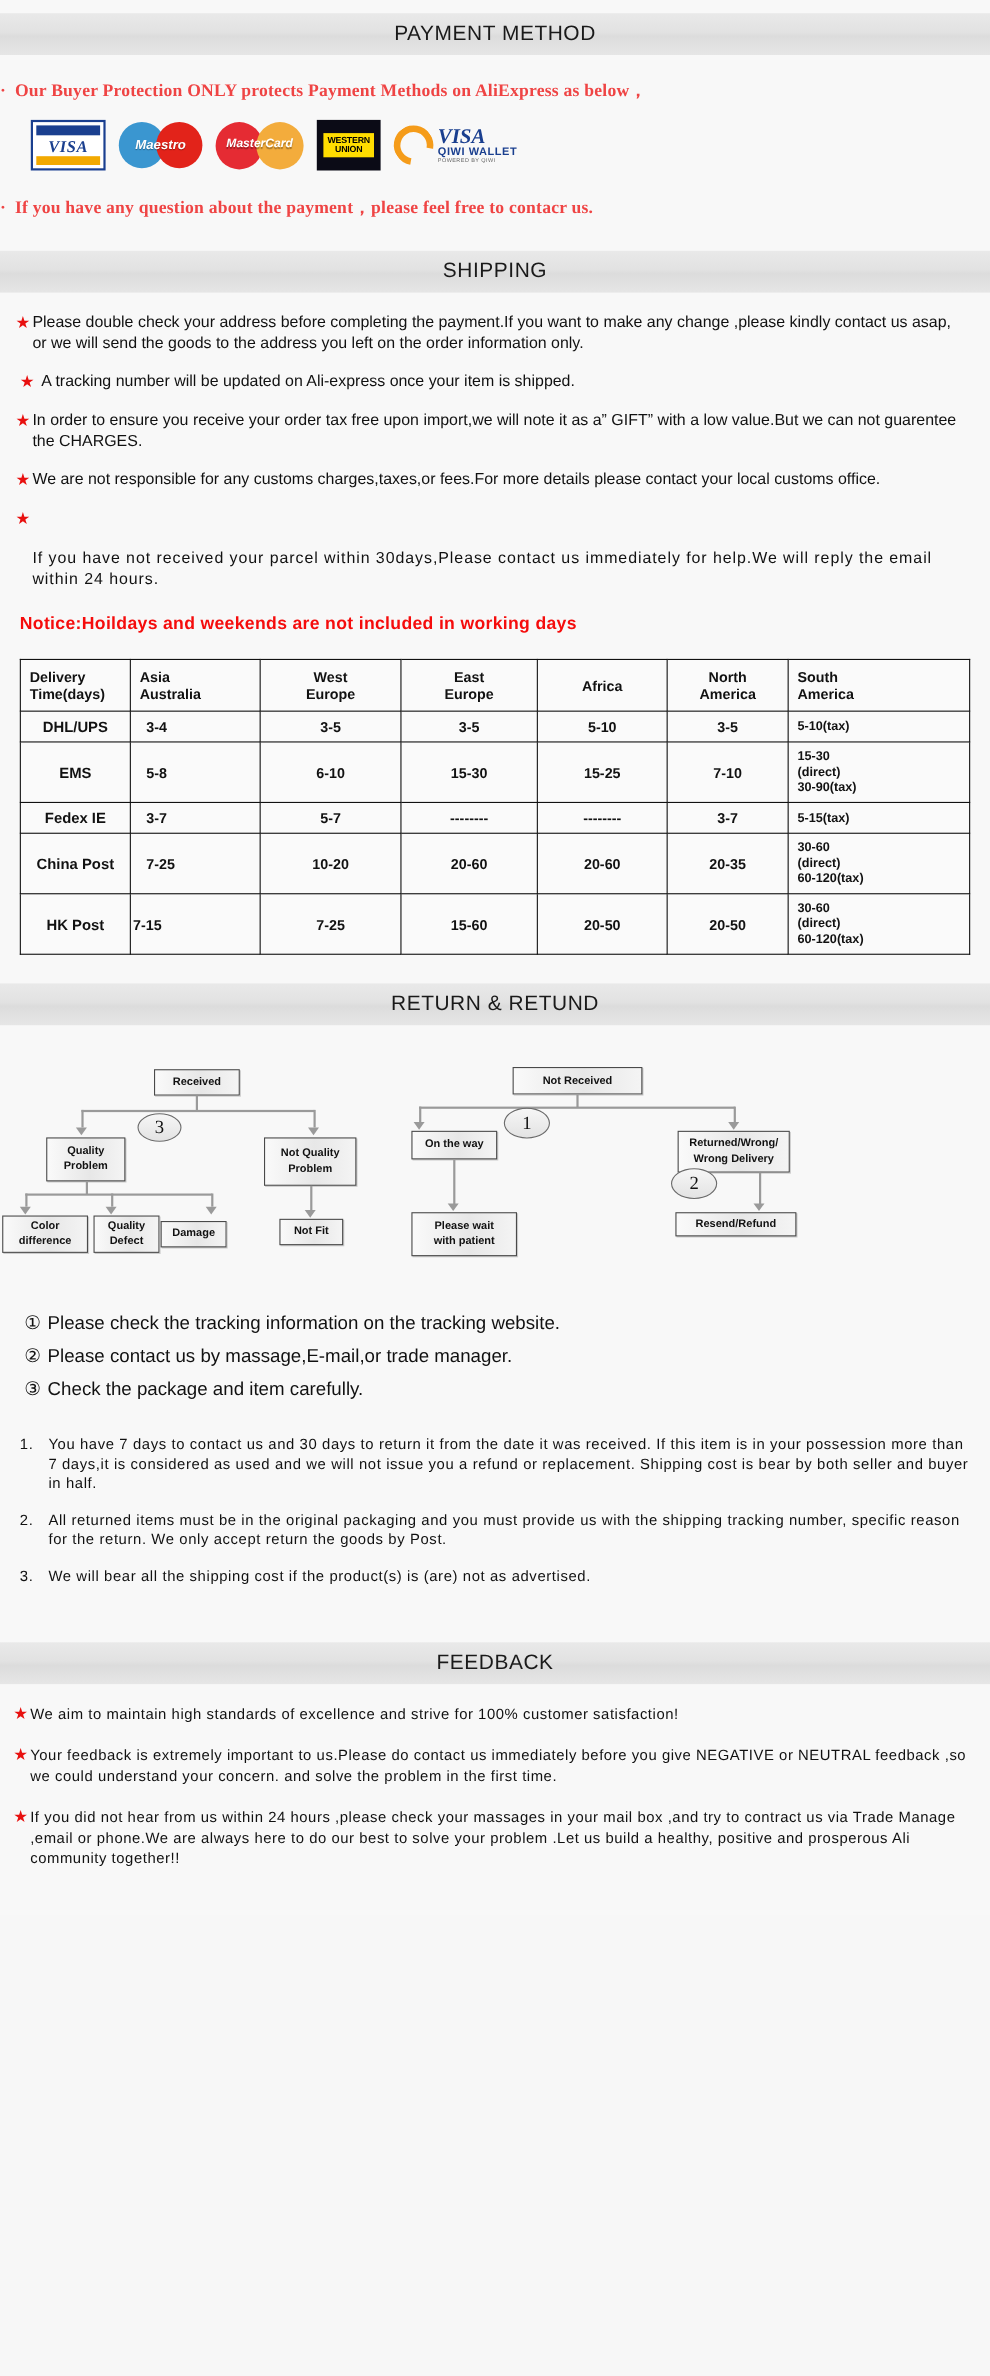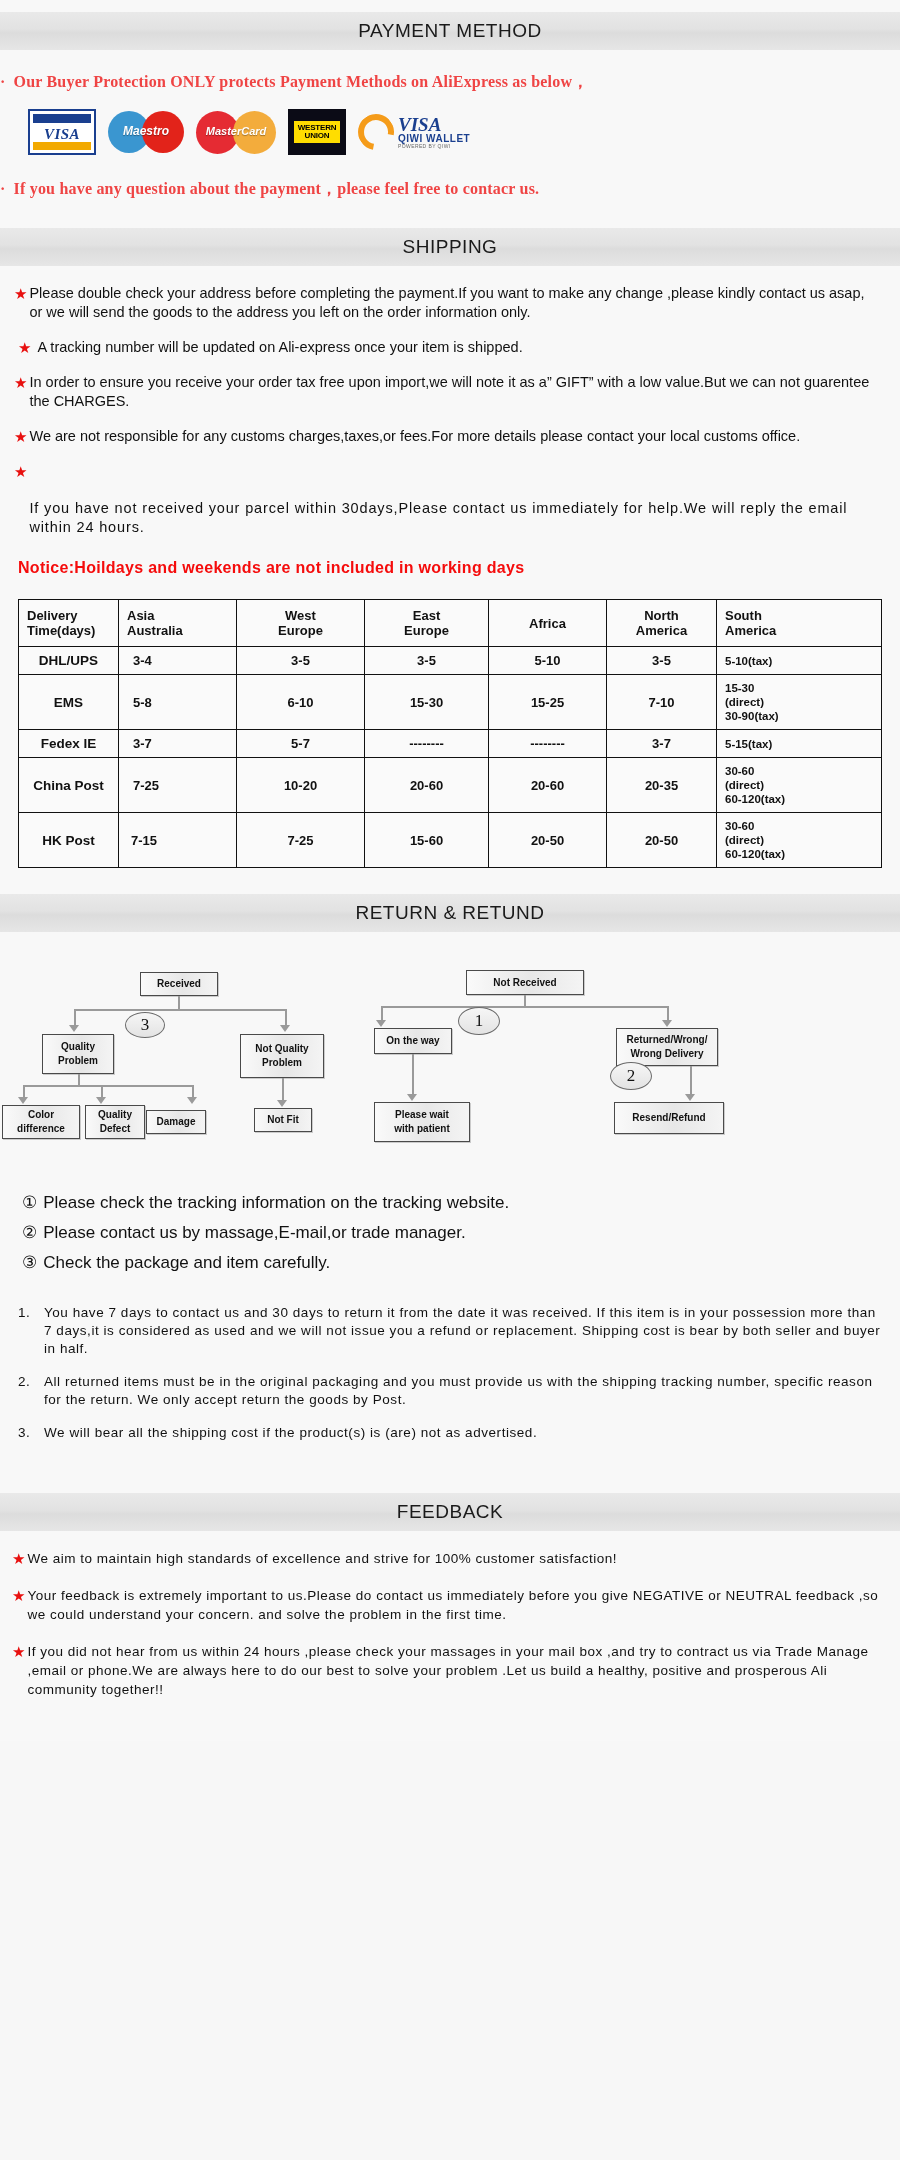--- a/index.html
+++ b/index.html
@@ -300,21 +300,21 @@
         <td>20-35</td>
         <td class="small">
           <div>30-60</div>
           <div>(direct)</div>
           <div>60-120(tax)</div>
         </td>
       </tr>
 
       <tr>
         <td class="rowhdr">HK Post</td>
-        <td style="text-align:left;padding-left:12px;">7-15</td>
+        <td style="text-align:left;padding-left:2px;">7-15</td>
         <td>7-25</td>
         <td>15-60</td>
         <td>20-50</td>
         <td>20-50</td>
         <td class="small">
           <div>30-60</div>
           <div>(direct)</div>
           <div>60-120(tax)</div>
         </td>
       </tr>
@@ -405,21 +405,21 @@
     <div class="node" style="left:374px;top:152px;width:96px;height:40px;flex-direction:column;">
       <span>Please wait</span>
       <span>with patient</span>
     </div>
 
     <div class="circ" style="left:610px;top:112px;width:42px;height:28px;">
       <span>2</span>
     </div>
     <div class="vline" style="left:690px;top:116px;height:30px;"></div>
     <div class="arrow" style="left:685px;top:144px;"></div>
-    <div class="node" style="left:614px;top:152px;width:110px;height:32px;text-align:right;">
+    <div class="node" style="left:614px;top:152px;width:110px;height:22px;text-align:right;">
       <span>Resend/Refund</span>
     </div>
   </div>
 
   <div class="nlist">
     <div class="nrow">
       <span class="cnum">①</span>
       <span class="ntxt">Please check the tracking information on the tracking website.</span>
     </div>
     <div class="nrow">

